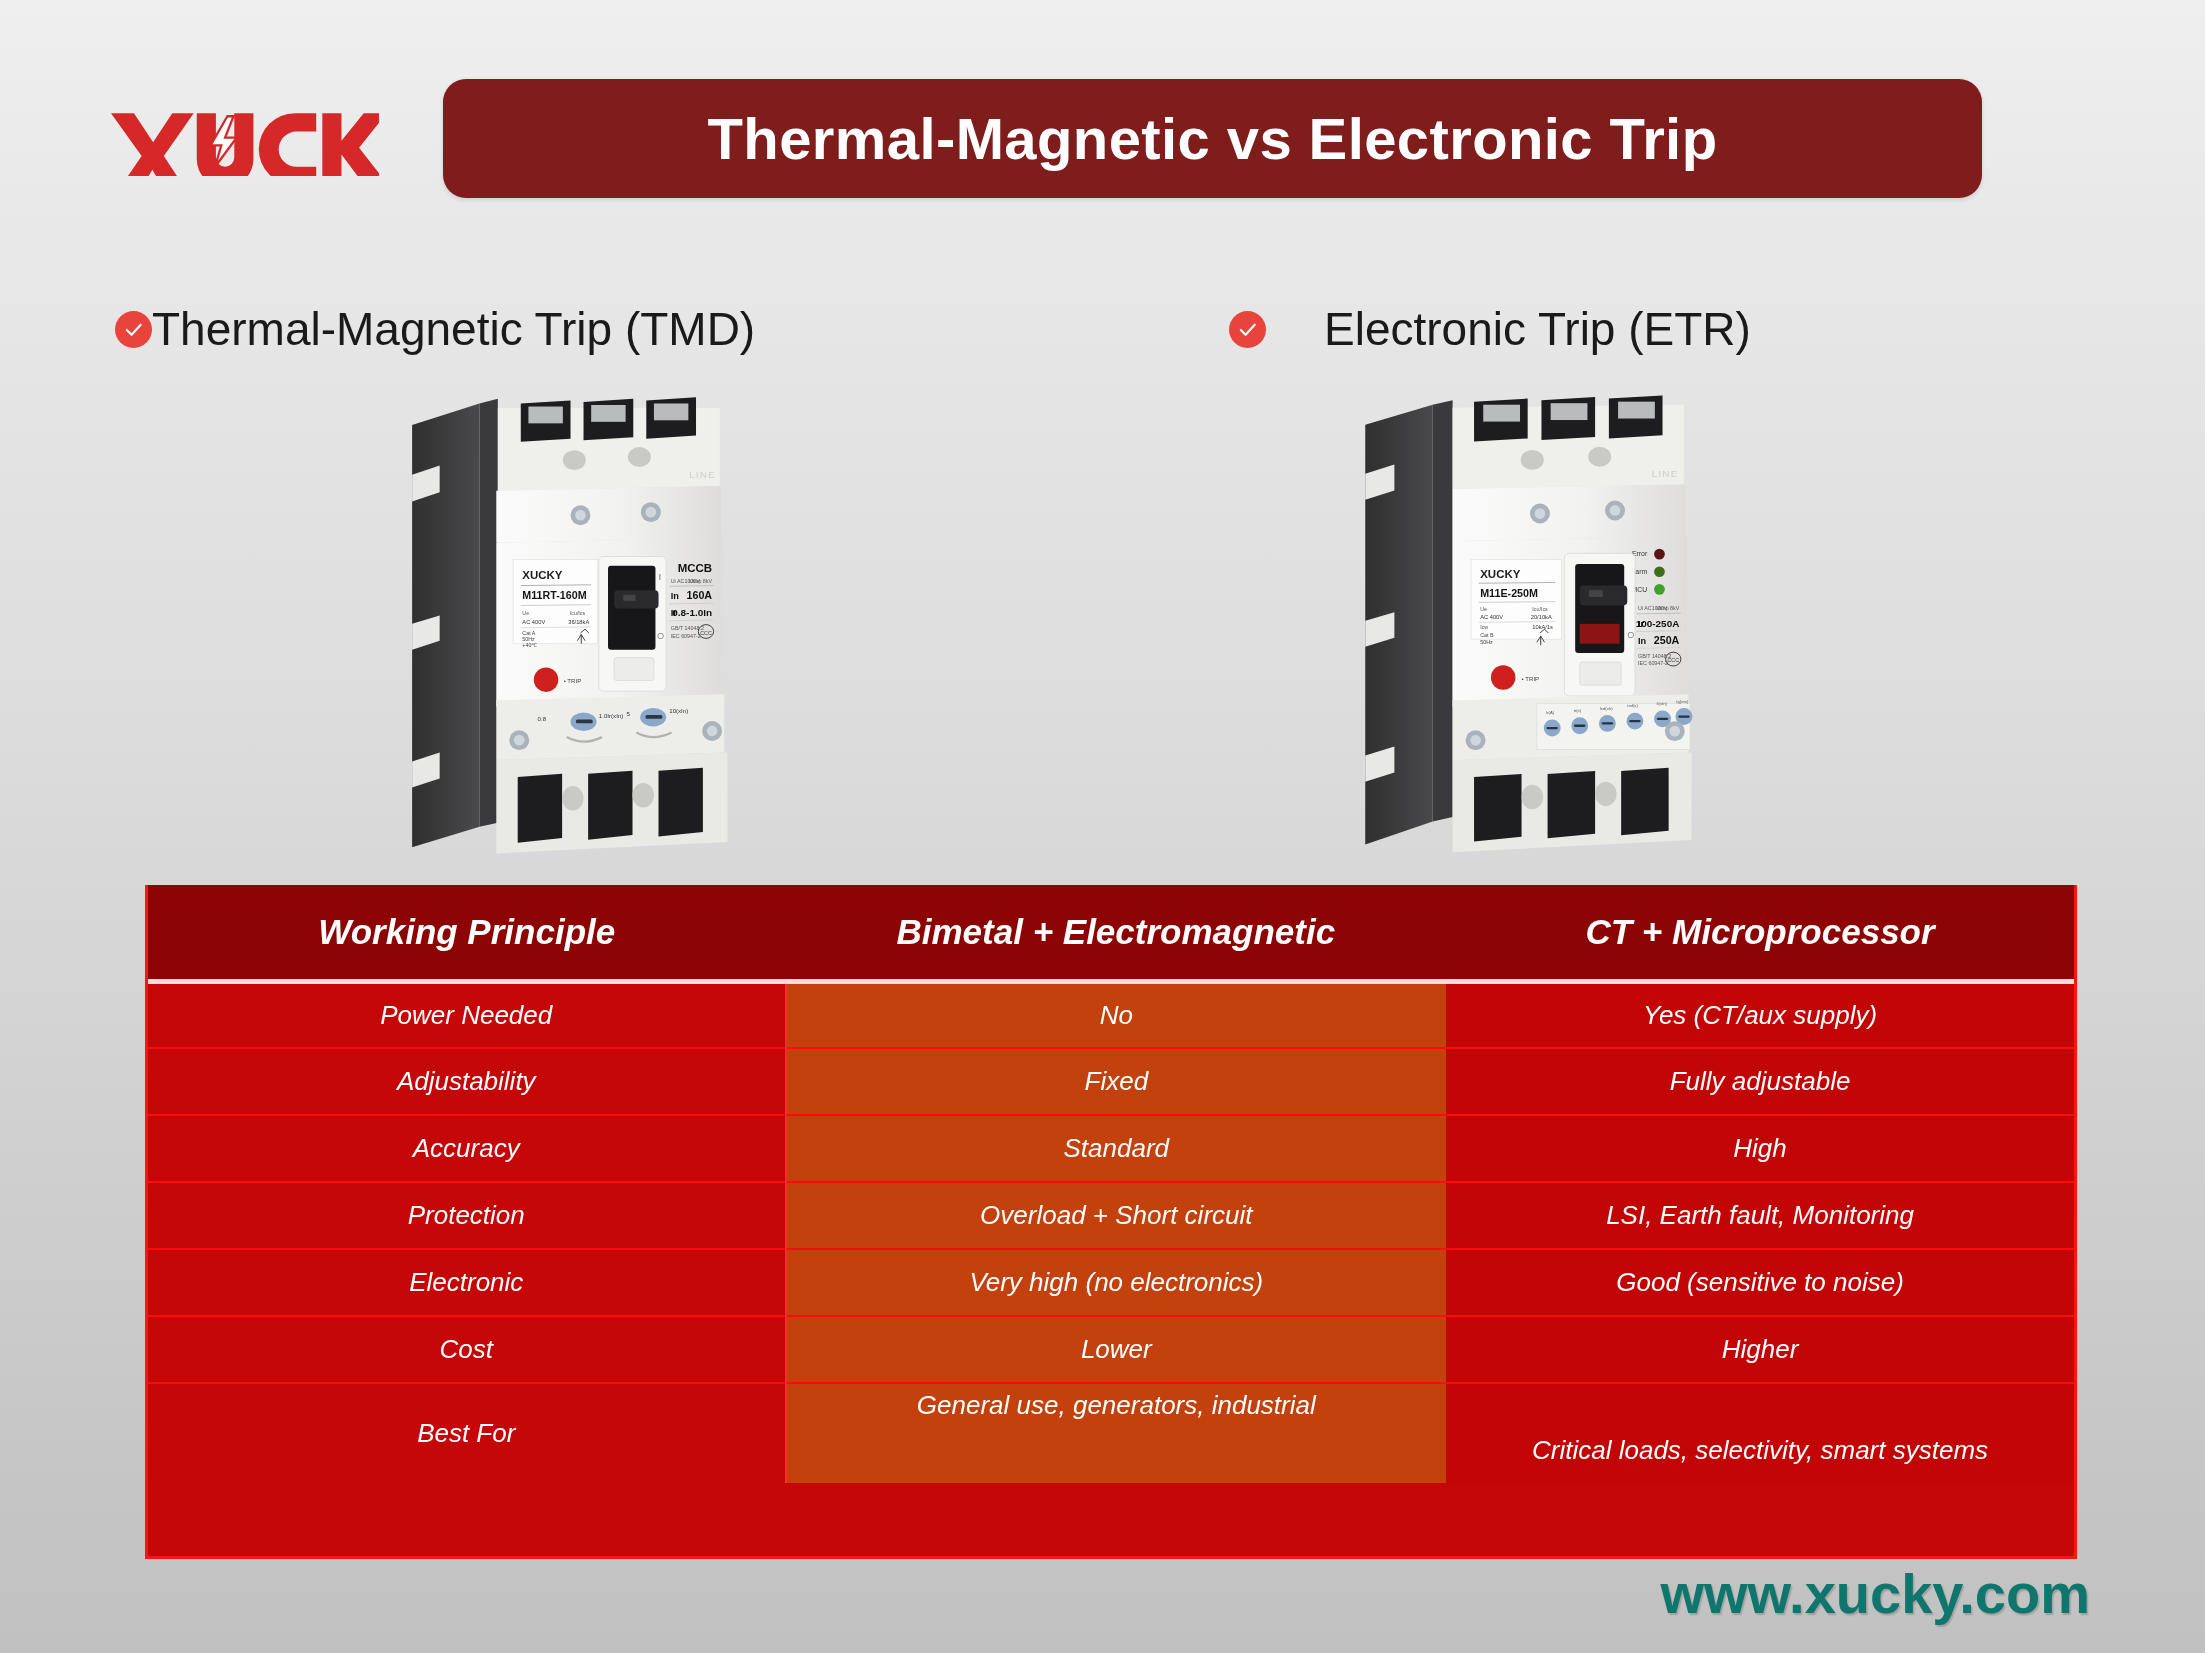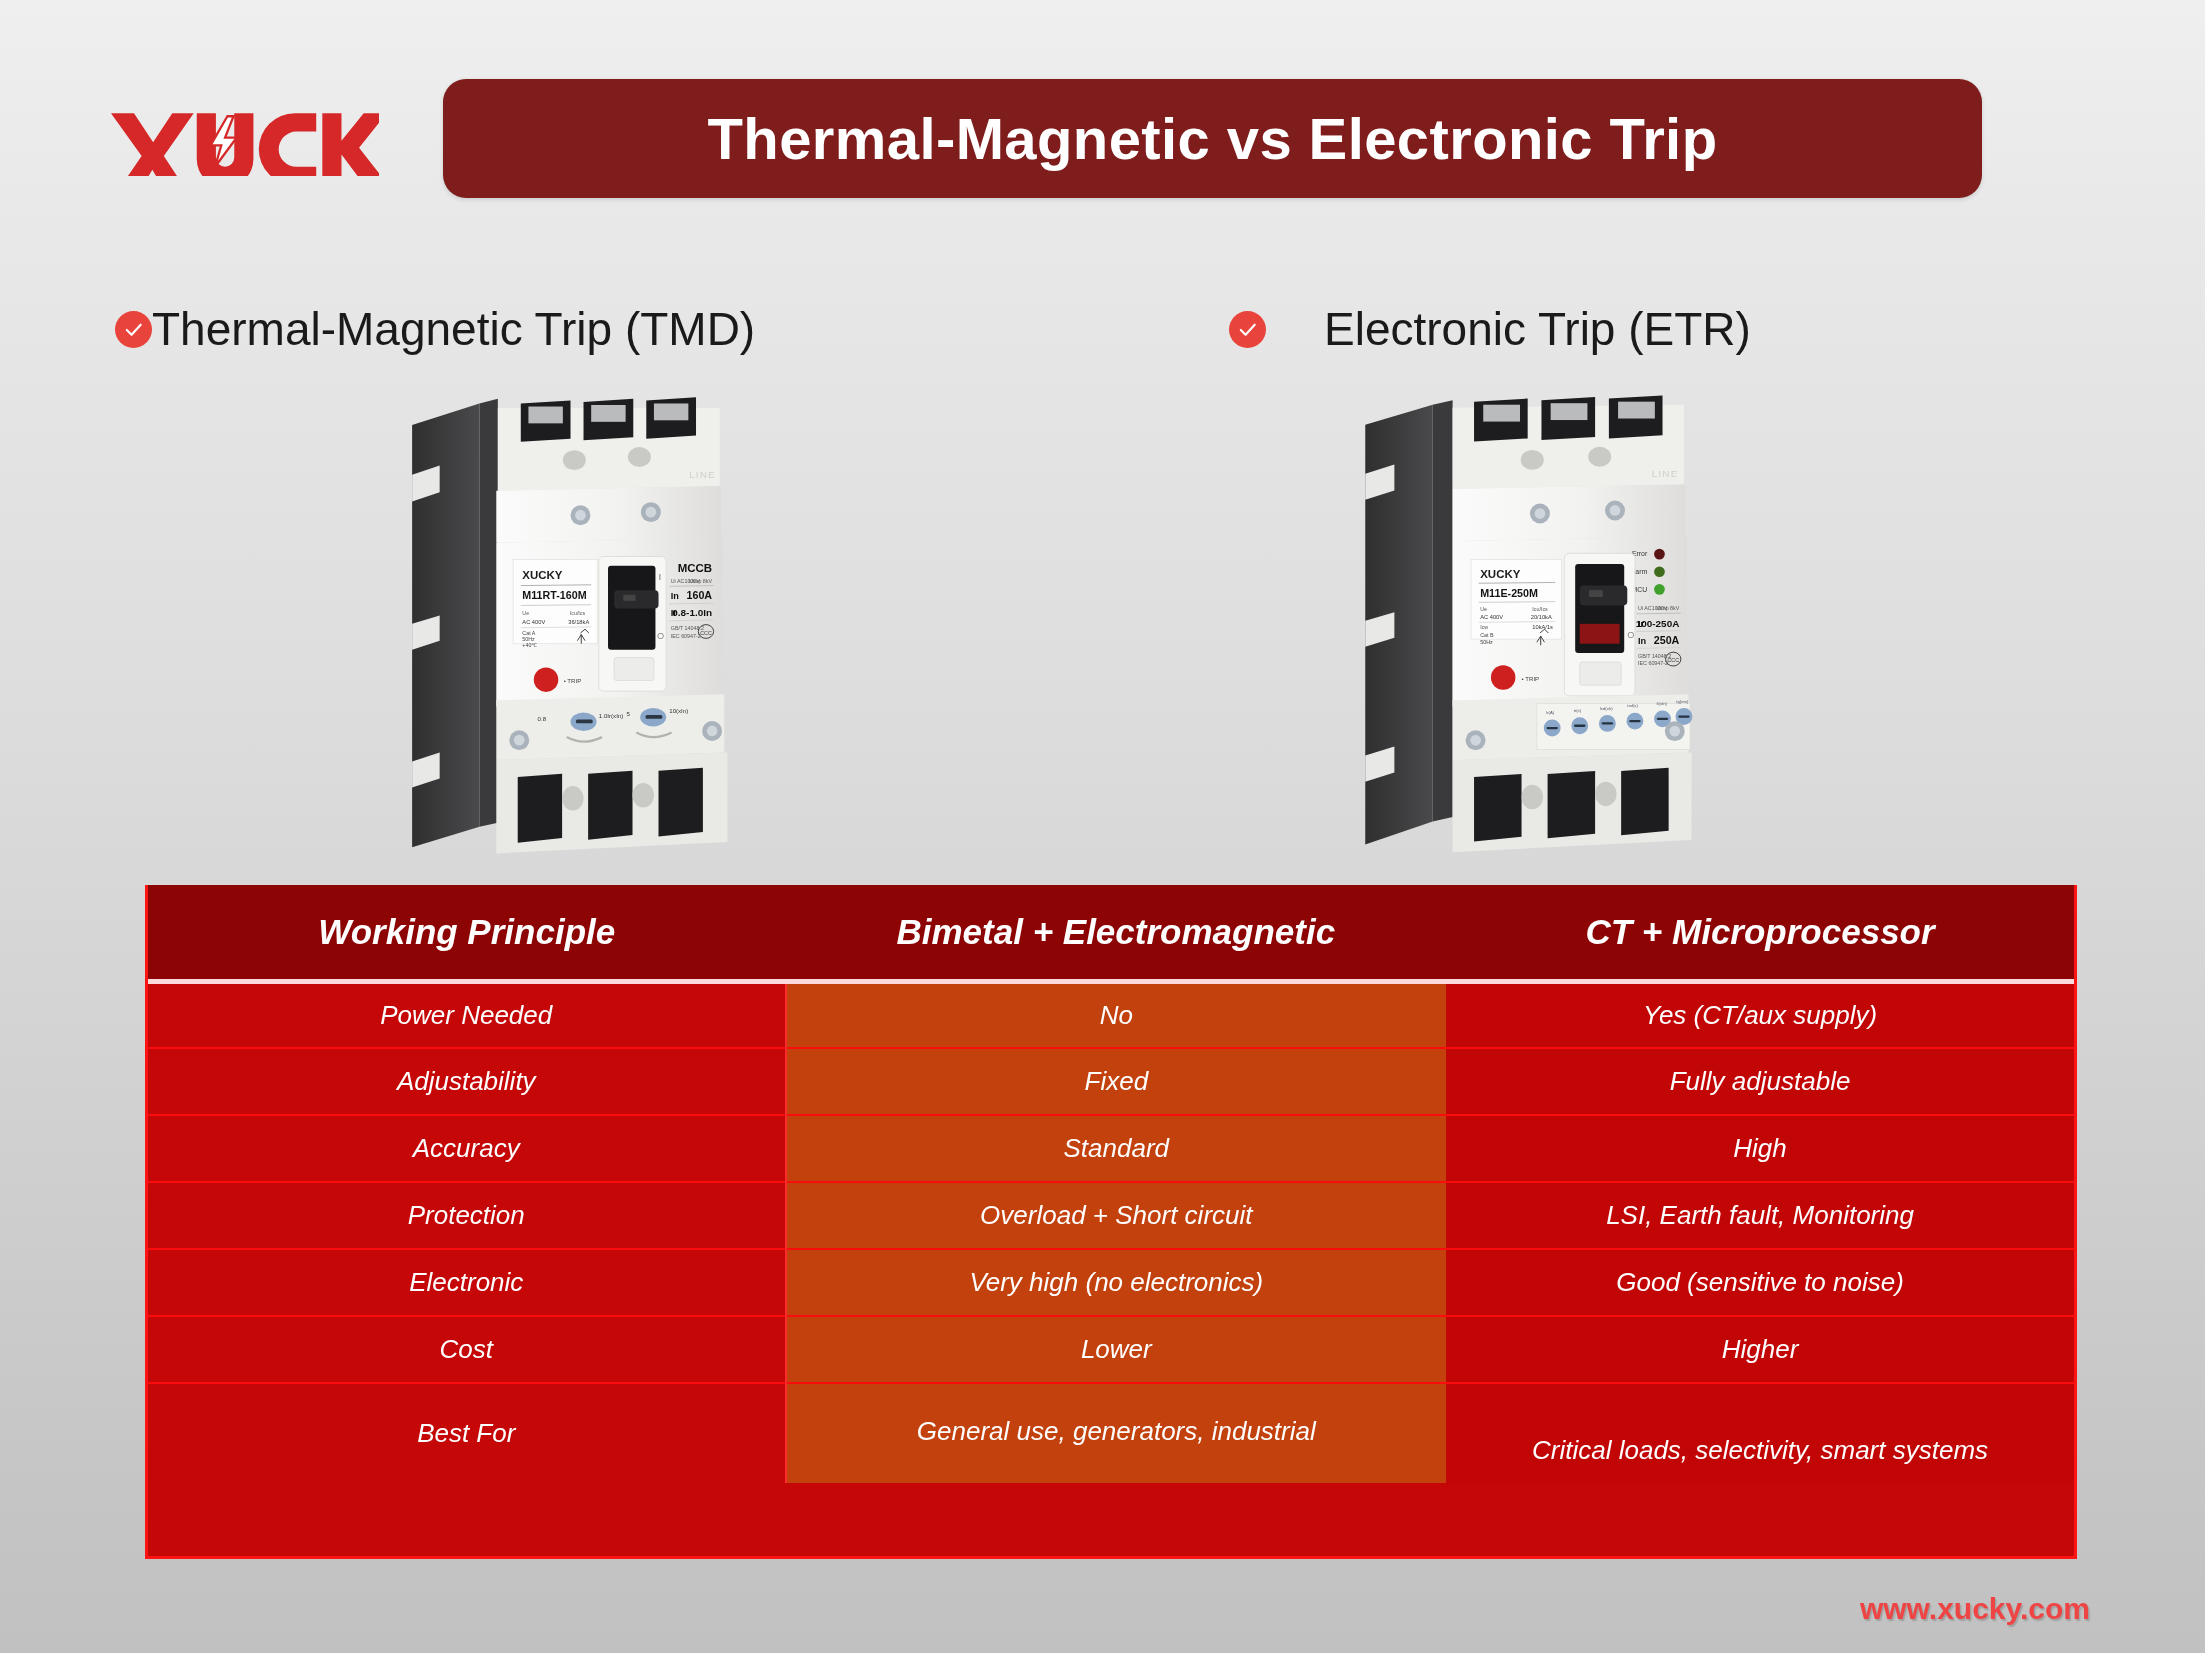--- a/index.html
+++ b/index.html
@@ -109,30 +109,30 @@
     border-top: 2.3px solid #fb0d0d;
     background: #c50707;
   }
   .cmp-table tbody tr:first-child td { border-top: none; }
   .cmp-table tbody td.c-mid { background: #c2410c; }
   .cmp-table tbody td.c-right { background: #c20606; }
   .cmp-table tbody tr td:first-child { border-right: 2.3px solid #ff2b2b; }
 
   .r-h { height: 67px; }
   .r-last { height: 100px; }
-  .r-last td.c-mid   { vertical-align: top;    padding-top: 32px; }
+  .r-last td.c-mid   { vertical-align: top;    padding-top: 6px; }
   .r-last td.c-right { vertical-align: bottom; padding-bottom: 17px; }
 
   
   .footer-url {
     position: absolute;
     right: 115px; bottom: 27.6px;
-    font-size: 30px;
+    font-size: 56px;
     font-weight: bold;
-    color: #ef4444;
+    color: #0f766e;
     text-shadow: 1.5px 1.5px 1.5px rgba(0,0,0,0.18);
   }
 </style>
 </head>
 <body>
 
 <div class="header">
 
   <div class="logo">
     <svg viewBox="0 0 350 90" width="268" height="69" aria-hidden="true">

